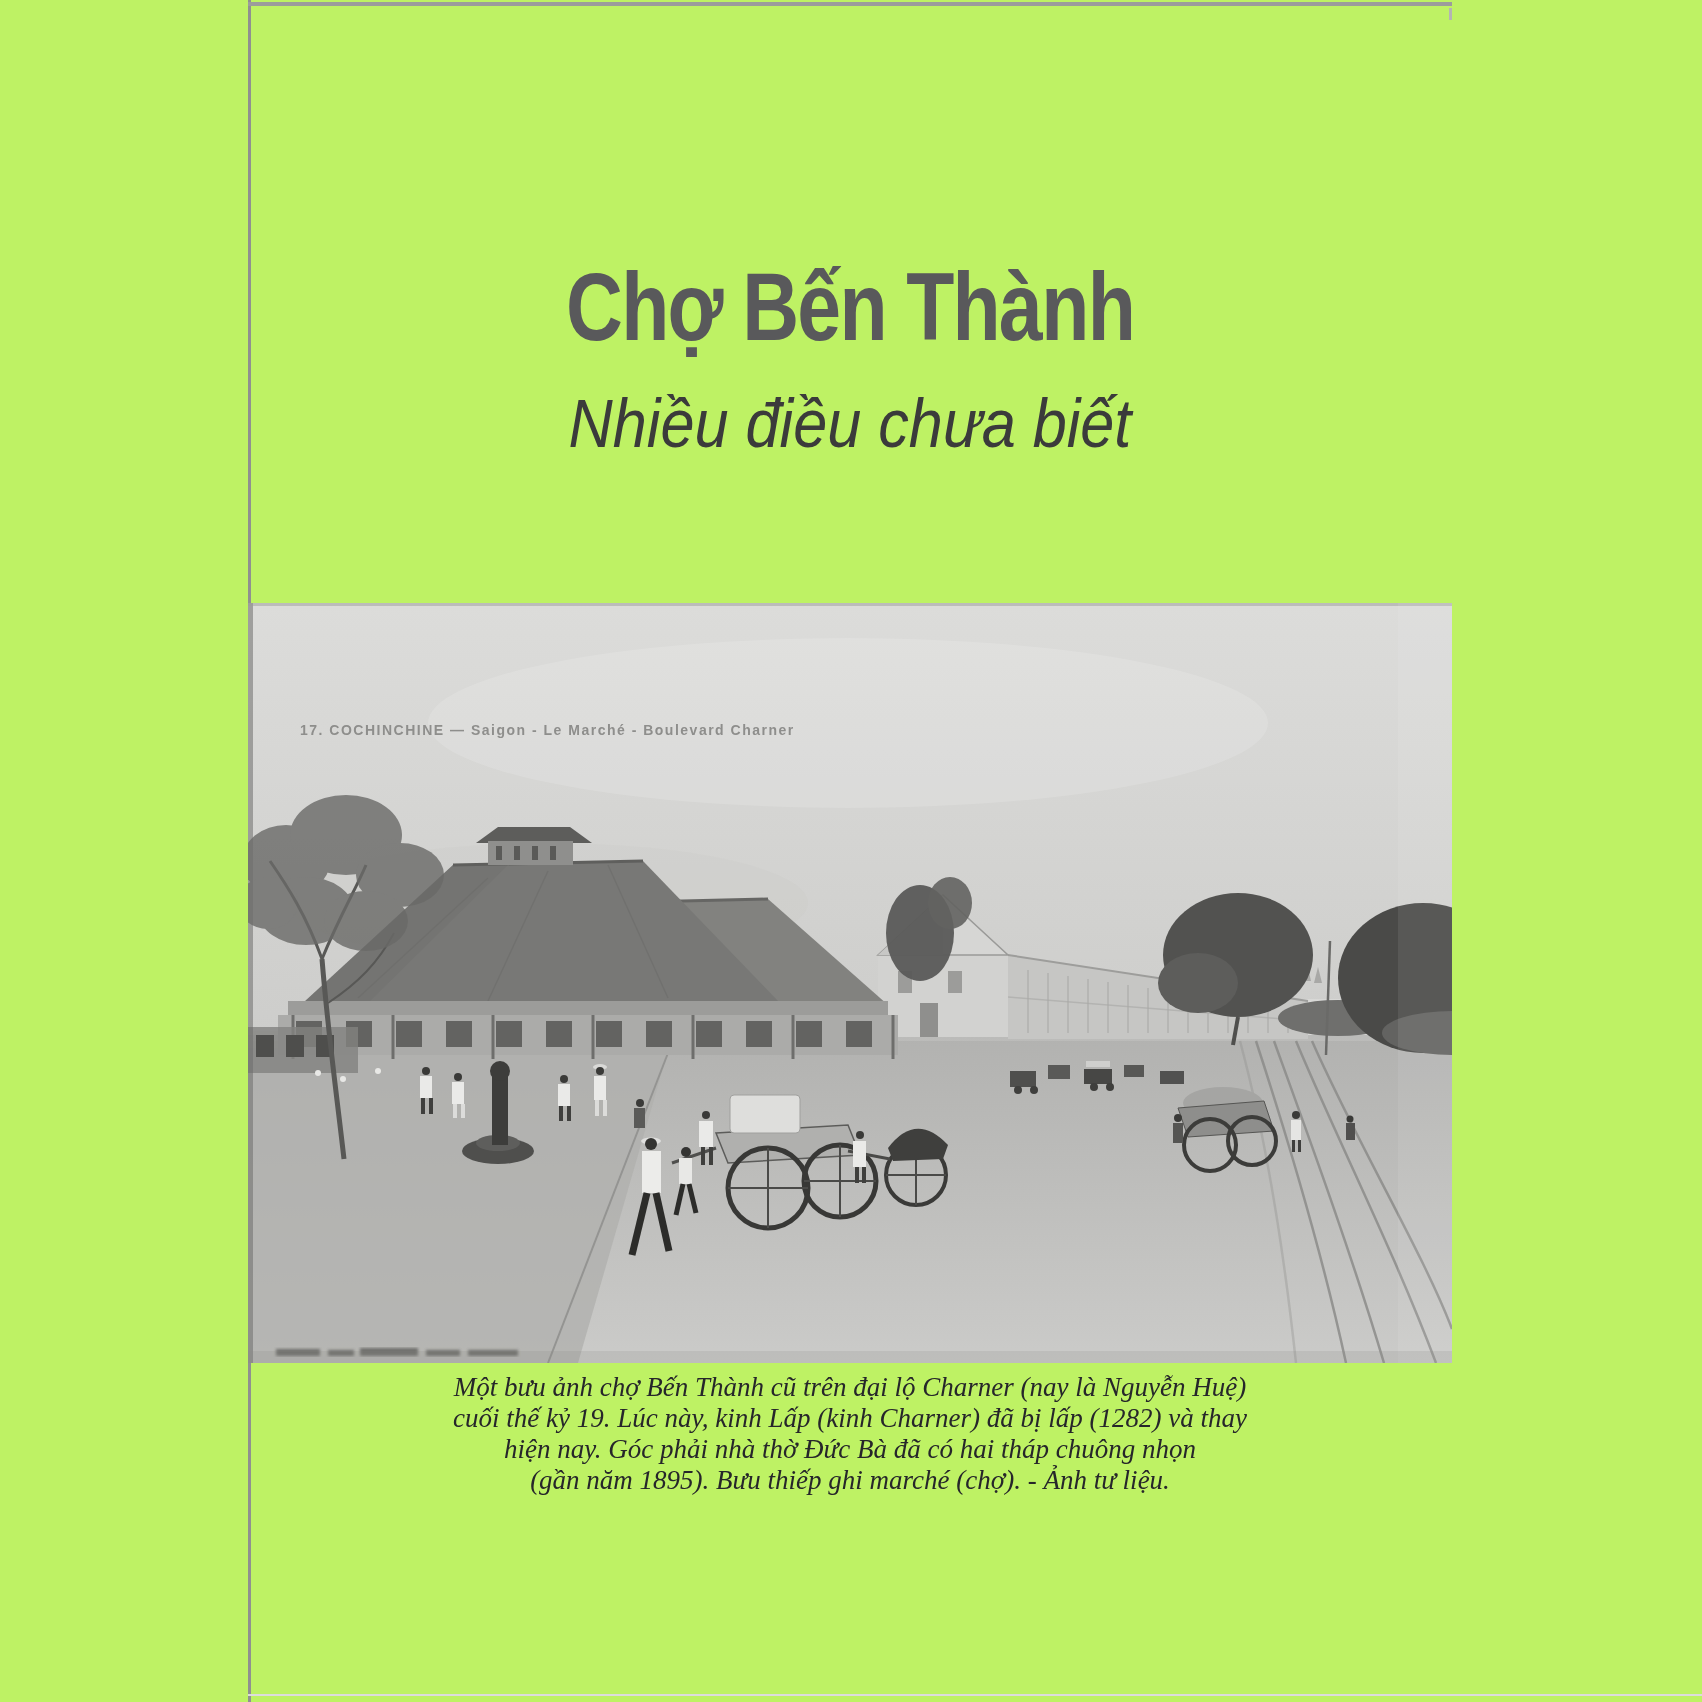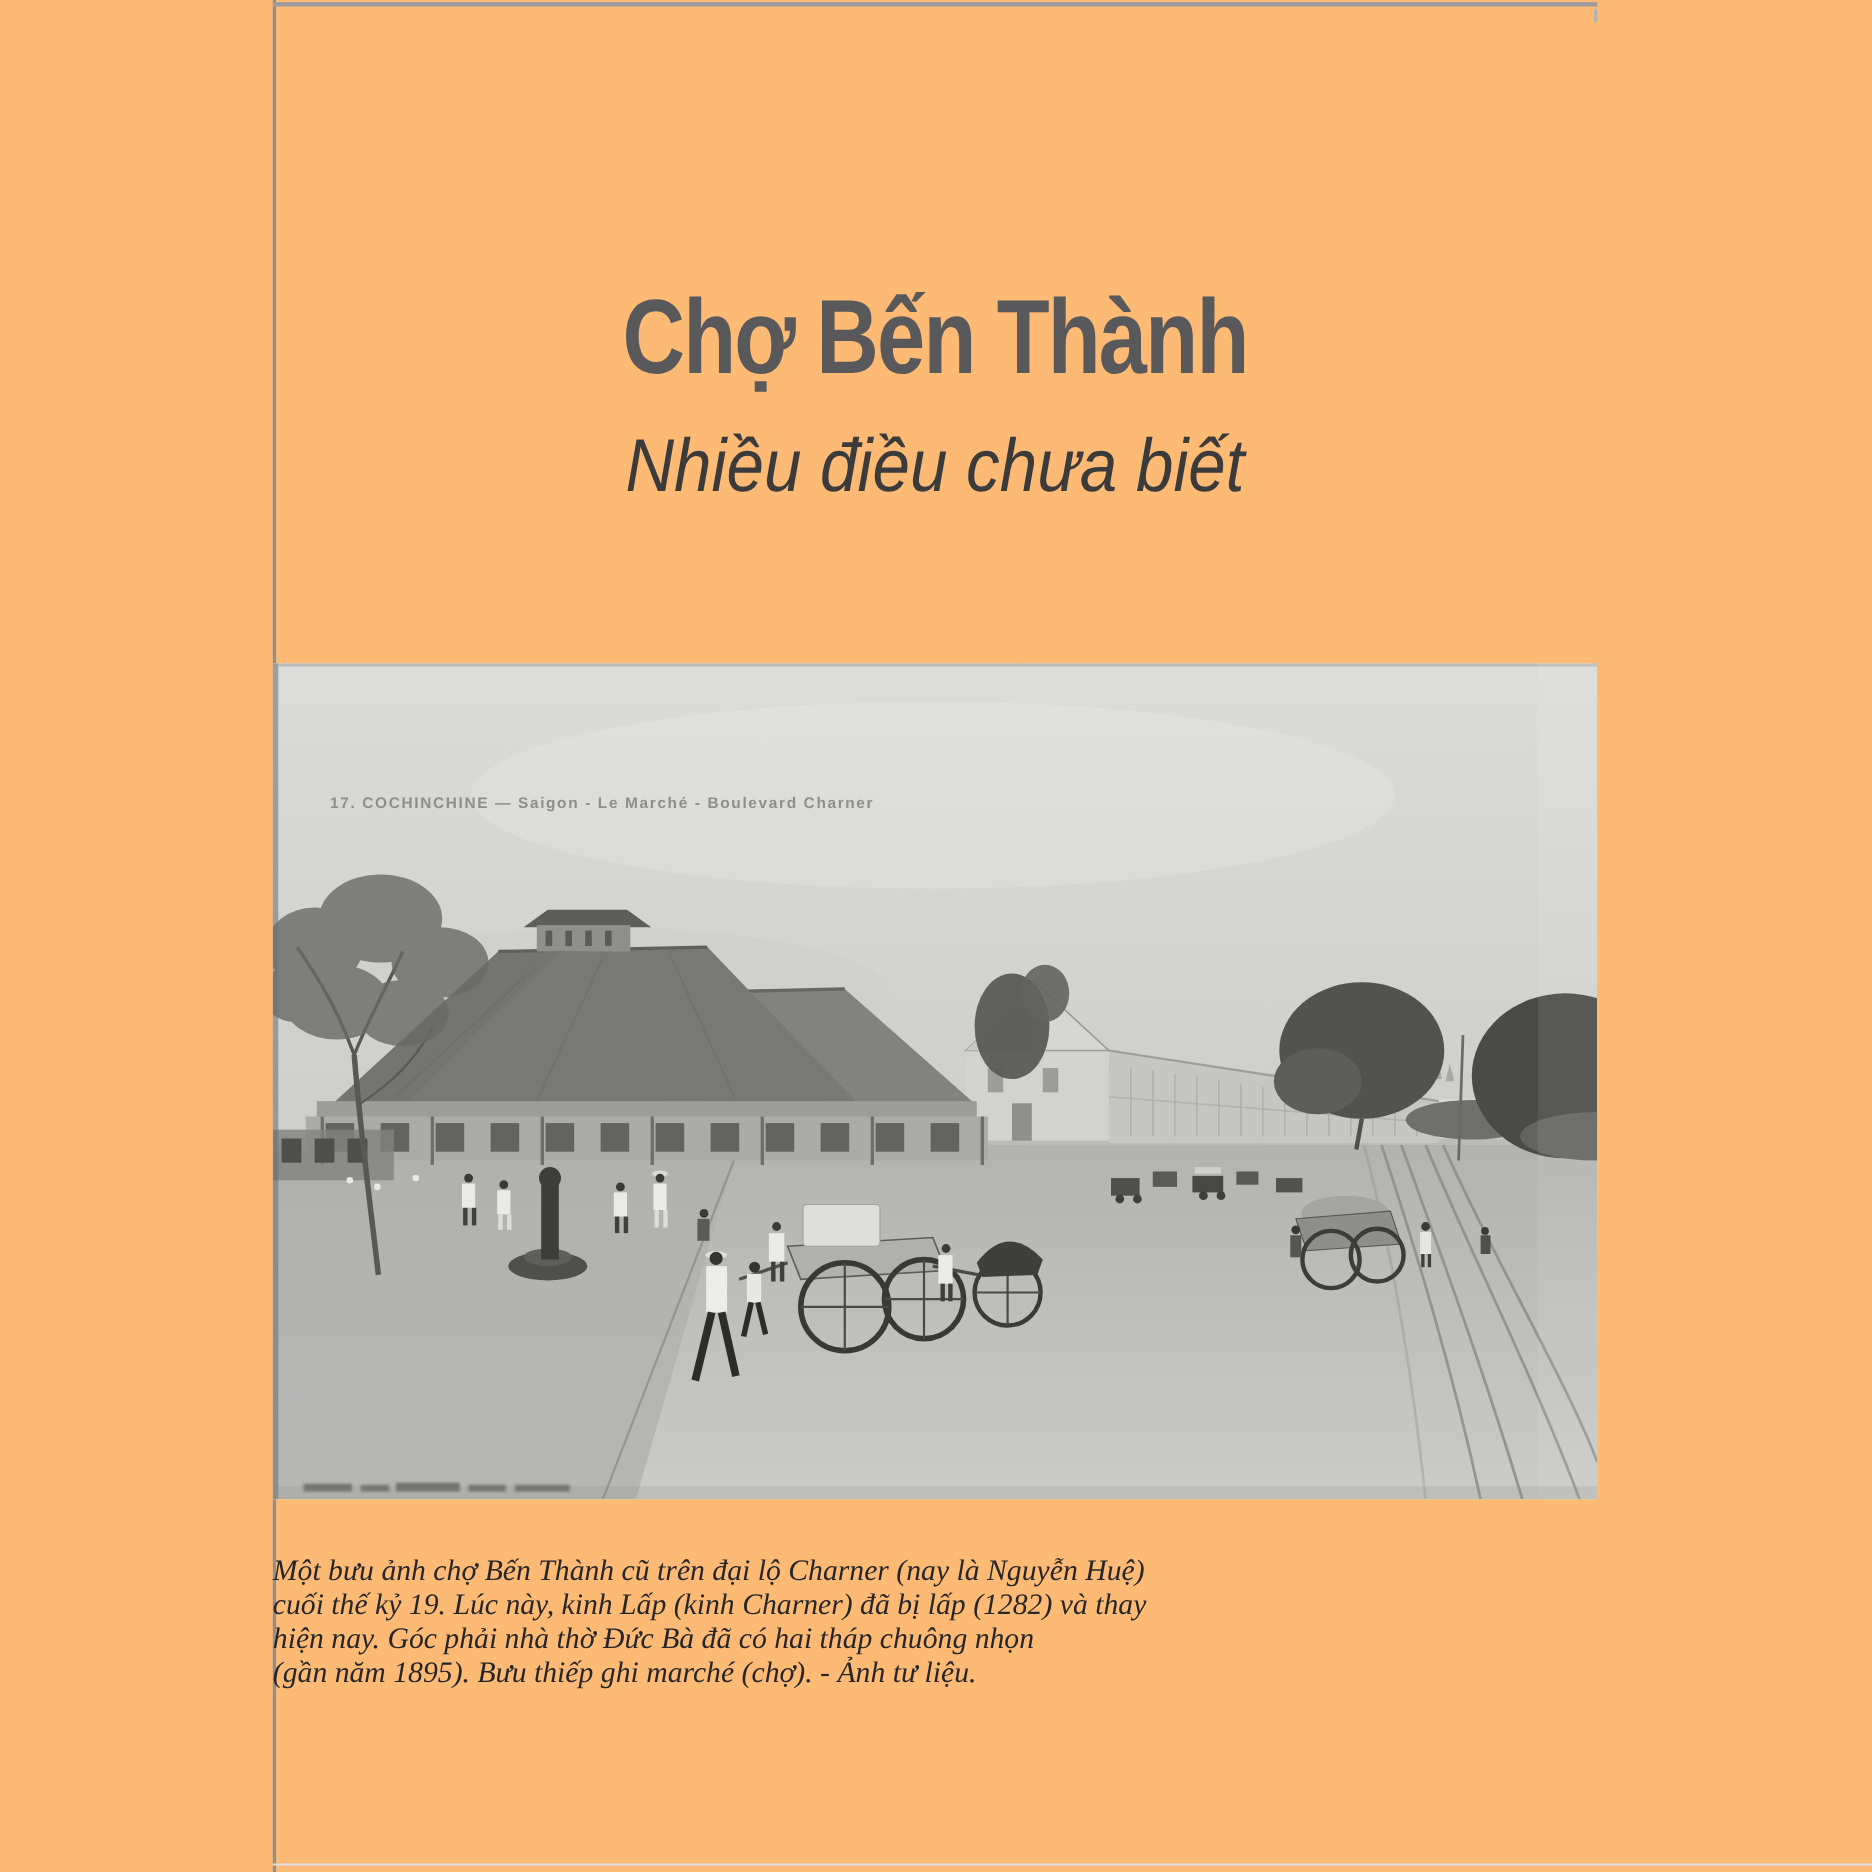--- a/index.html
+++ b/index.html
@@ -1,19 +1,19 @@
 <!DOCTYPE html>
 <html><head>
 <meta charset="utf-8">
 <style>
   html,body{margin:0;padding:0;background:#ffffff;}
   .canvas{
     position:relative;
     width:1702px;height:1702px;
-    background:#fdba74;
+    background:#bef264;
     overflow:hidden;
     font-family:"Liberation Sans",sans-serif;
   }
   
   .border-left{position:absolute;left:248px;top:0;width:3px;height:1702px;background:#909090;}
   .border-top{position:absolute;left:248px;top:2px;width:1204px;height:4px;background:#9c9c9c;}
   .border-top-tick{position:absolute;left:1449px;top:8px;width:3px;height:12px;background:#b4b4b4;}
   .border-bottom{position:absolute;left:248px;top:1694px;width:1454px;height:2px;background:#dcdcdc;}
 
   .page-title{
@@ -39,22 +39,22 @@
     transform:scaleX(.9);
     transform-origin:center;
     white-space:nowrap;
   }
   .photo-frame{
     position:absolute;left:248px;top:603px;width:1204px;height:760px;
     background:#d6d6d4;overflow:hidden;
   }
   .photo-frame svg{display:block;filter:blur(.5px);}
   .caption{
-    position:absolute;left:248px;top:1412px;width:1204px;
-    text-align:left;
+    position:absolute;left:248px;top:1372px;width:1204px;
+    text-align:center;
     font-family:"Liberation Serif",serif;
     font-style:italic;
     font-size:27px;
     line-height:31px;
     color:#26262a;
   }
 </style>
 </head>
 <body>
 

